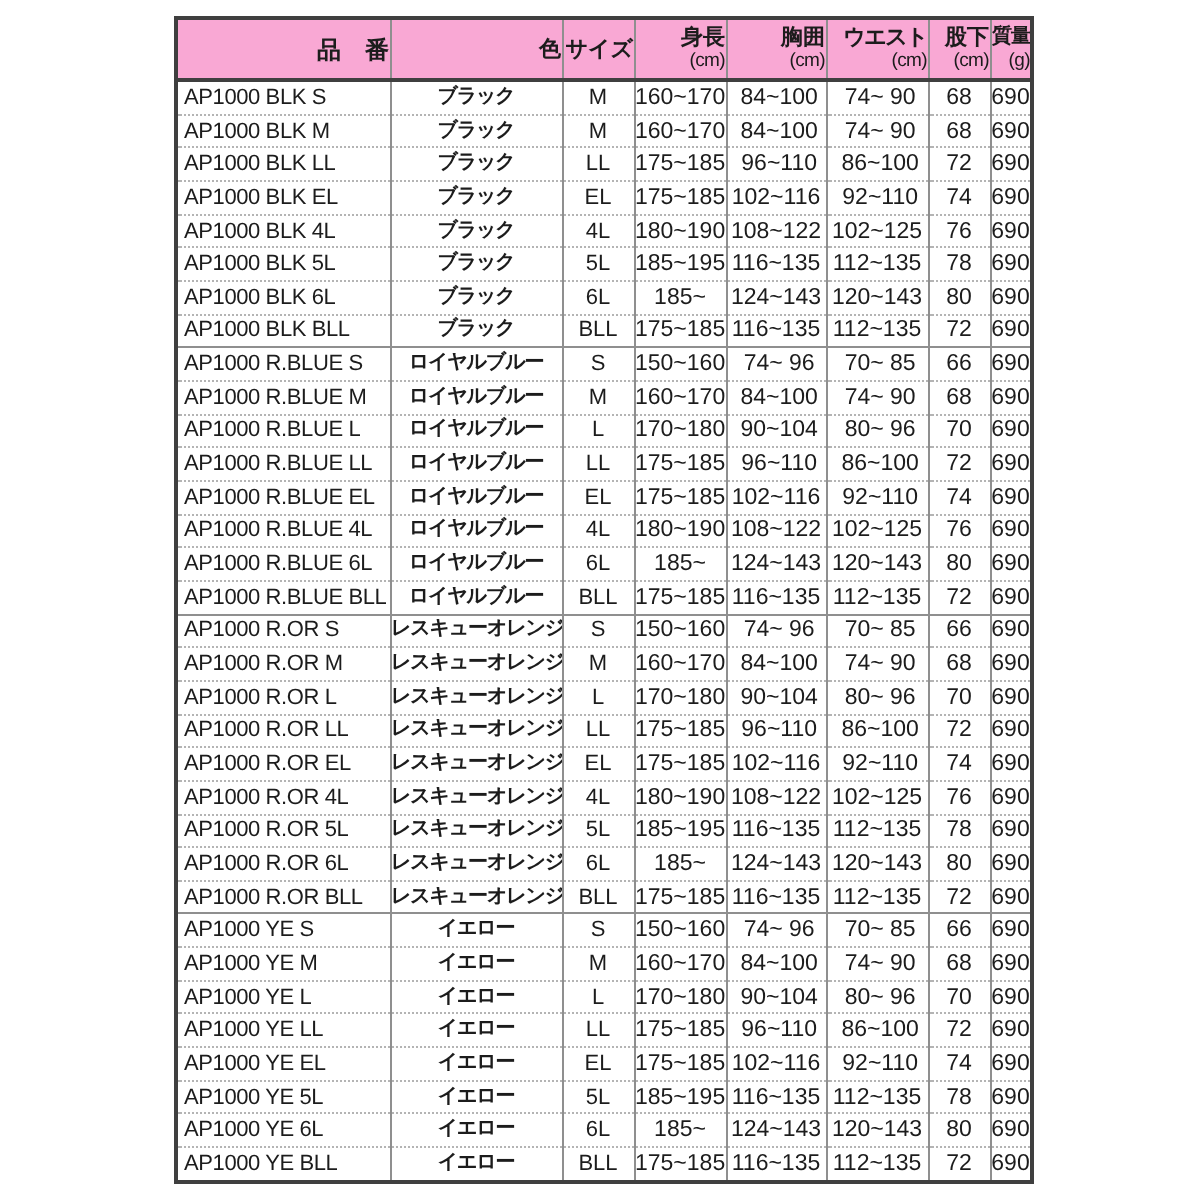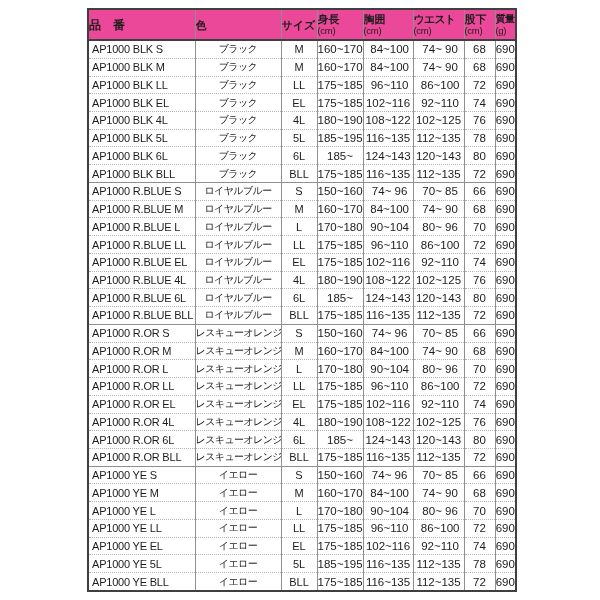--- a/index.html
+++ b/index.html
@@ -13,27 +13,27 @@
   table.size-table {
     position: absolute;
     left: 87px; top: 8px;
     width: 428px; height: 584px;
     border-collapse: collapse;
     table-layout: fixed;
     border: 2px solid #3f3f3f;
   }
   th, td { padding: 0; overflow: hidden; white-space: pre; }
   thead th {
-    background: #ec4899;
+    background: #f9a8d4;
     border-bottom: 2px solid #3f3f3f;
     border-left: 1px solid #8f8f8f;
     font-weight: bold;
     font-size: 11px;
     line-height: 12px;
-    text-align: left;
+    text-align: right;
     vertical-align: middle;
     height: 29px;
   }
   thead th:first-child { border-left: none; font-size: 12px; }
   thead th .sub { display: block; font-size: 9.5px; font-weight: normal; letter-spacing: -0.3px; }
   thead th .sub:empty { display: none; }
   thead th.th-waist { letter-spacing: -0.8px; }
   thead th.th-mass { font-size: 10px; letter-spacing: -0.5px; }
   tbody td {
     font-size: 11.5px;
@@ -45,21 +45,21 @@
     line-height: 14px;
   }
   tbody td:first-child {
     border-left: none;
     text-align: left;
     padding-left: 3px;
     font-size: 11px;
     letter-spacing: -0.2px;
     margin-top: 20px;
   }
-  tbody td.td-color { font-size: 10px; letter-spacing: -0.6px; }
+  tbody td.td-color { font-size: 10px; letter-spacing: -0.6px; font-weight: bold; }
   tbody td.td-size { font-size: 11px; }
   tbody tr:first-child td { border-top: none; }
   tbody tr.section-start td { border-top: 1px solid #8f8f8f; }
 </style>
 </head>
 <body>
 
 <table class="size-table">
   <colgroup>
     <col style="width:107px">
@@ -298,20 +298,30 @@
         <td>AP1000 R.OR 4L</td>
         <td class="td-color">レスキューオレンジ</td>
         <td class="td-size">4L</td>
         <td class="td-num">180~190</td>
         <td class="td-num">108~122</td>
         <td class="td-num">102~125</td>
         <td class="td-num">76</td>
         <td class="td-num">690</td>
       </tr>
       <tr>
+        <td>AP1000 R.OR 5L</td>
+        <td class="td-color">レスキューオレンジ</td>
+        <td class="td-size">5L</td>
+        <td class="td-num">185~195</td>
+        <td class="td-num">116~135</td>
+        <td class="td-num">112~135</td>
+        <td class="td-num">78</td>
+        <td class="td-num">690</td>
+      </tr>
+      <tr>
         <td>AP1000 R.OR 6L</td>
         <td class="td-color">レスキューオレンジ</td>
         <td class="td-size">6L</td>
         <td class="td-num">185~</td>
         <td class="td-num">124~143</td>
         <td class="td-num">120~143</td>
         <td class="td-num">80</td>
         <td class="td-num">690</td>
       </tr>
       <tr>
@@ -378,20 +388,30 @@
         <td>AP1000 YE 5L</td>
         <td class="td-color">イエロー</td>
         <td class="td-size">5L</td>
         <td class="td-num">185~195</td>
         <td class="td-num">116~135</td>
         <td class="td-num">112~135</td>
         <td class="td-num">78</td>
         <td class="td-num">690</td>
       </tr>
       <tr>
+        <td>AP1000 YE 6L</td>
+        <td class="td-color">イエロー</td>
+        <td class="td-size">6L</td>
+        <td class="td-num">185~</td>
+        <td class="td-num">124~143</td>
+        <td class="td-num">120~143</td>
+        <td class="td-num">80</td>
+        <td class="td-num">690</td>
+      </tr>
+      <tr>
         <td>AP1000 YE BLL</td>
         <td class="td-color">イエロー</td>
         <td class="td-size">BLL</td>
         <td class="td-num">175~185</td>
         <td class="td-num">116~135</td>
         <td class="td-num">112~135</td>
         <td class="td-num">72</td>
         <td class="td-num">690</td>
       </tr>
     </tbody>

